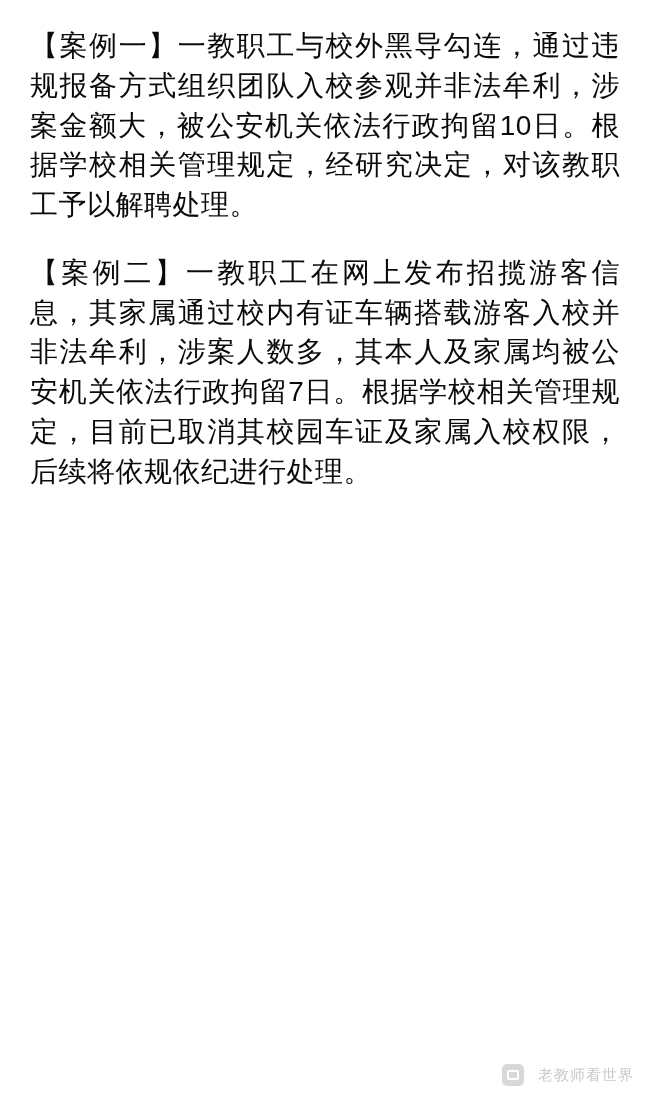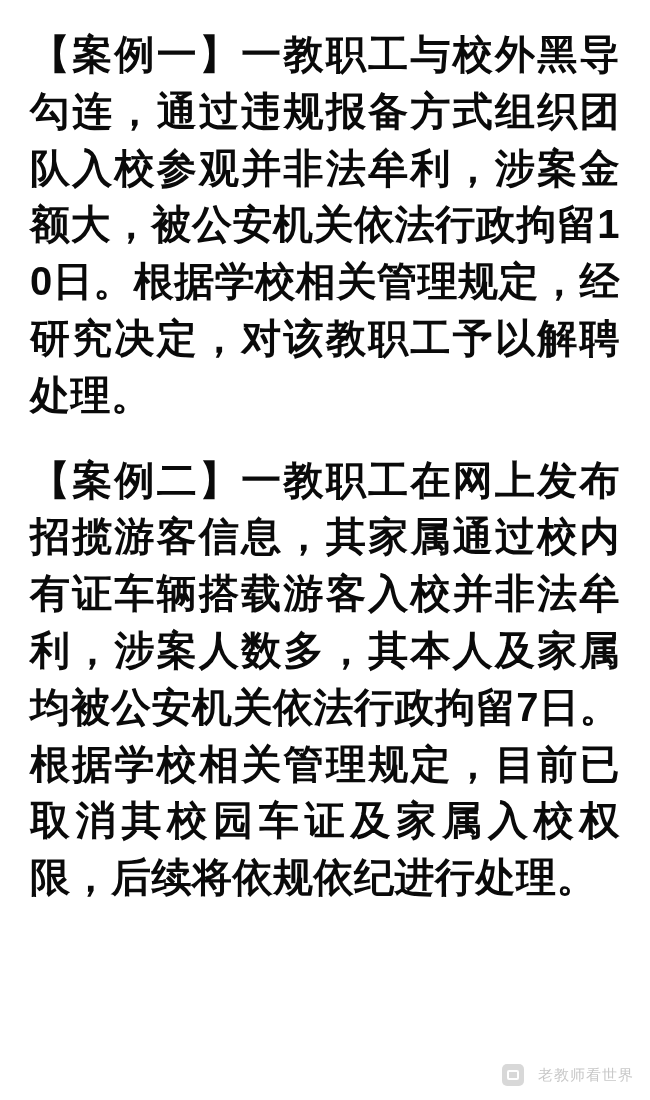--- a/index.html
+++ b/index.html
@@ -16,26 +16,26 @@
   }
   .page {
     box-sizing: border-box;
     width: 650px;
     height: 1100px;
     padding: 26px 30px 0 30px;
     position: relative;
   }
   .para {
     color: #0a0a0a;
-    font-size: 40px;
+    font-size: 28px;
     line-height: 1.42;
     letter-spacing: 0.5px;
     text-align: justify;
     text-justify: inter-character;
-    font-weight: 700;
+    font-weight: 400;
     margin: 0 0 28px 0;
     word-break: break-all;
   }
   .para:last-of-type {
     margin-bottom: 16px;
   }
   .watermark {
     position: absolute;
     right: 16px;
     bottom: 14px;

